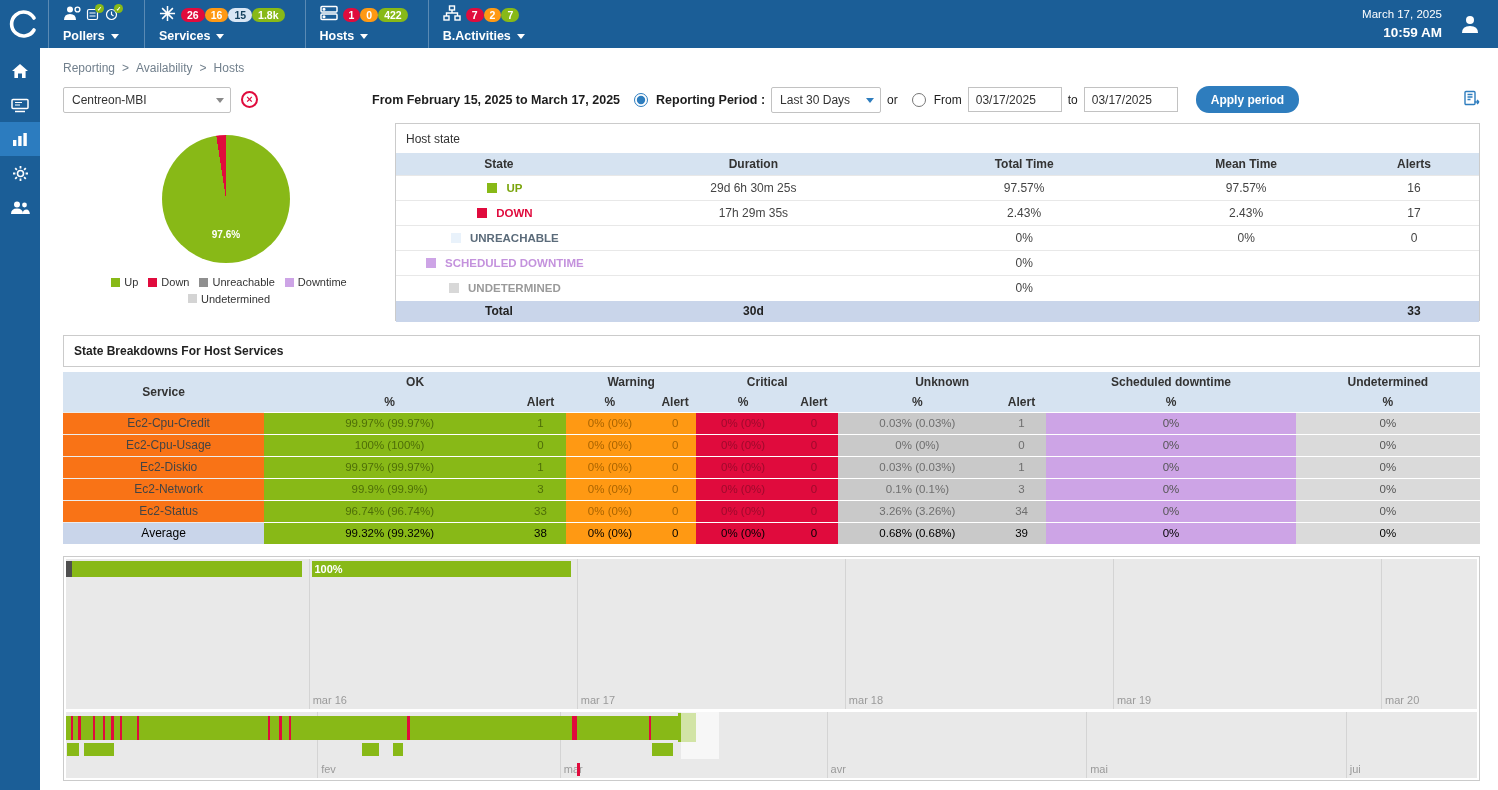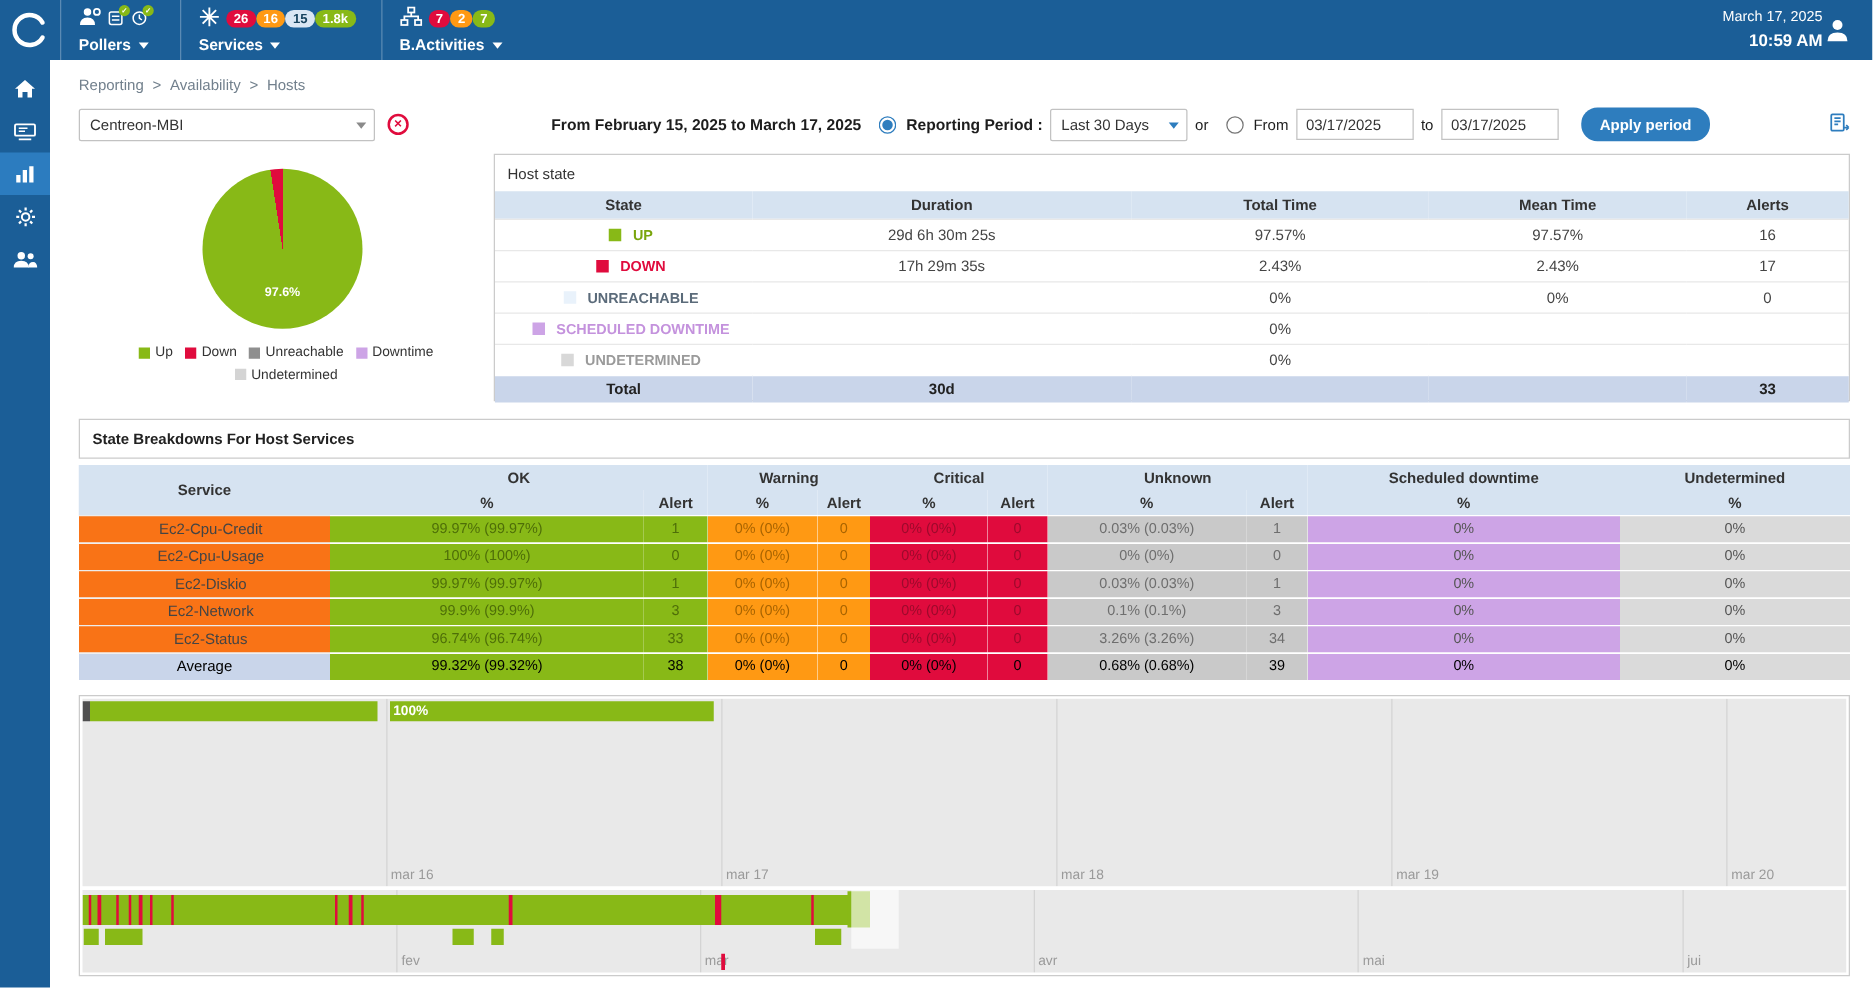--- a/index.html
+++ b/index.html
@@ -12,21 +12,21 @@
   .menu-group{padding:5px 20px 4px 14px;border-left:1px solid rgba(255,255,255,.28);
     display:flex;flex-direction:column;justify-content:space-between;cursor:pointer}
   .icon-row{display:flex;align-items:center;gap:5px;height:19px}
   .menu-label{display:flex;align-items:flex-end;gap:6px;font-weight:bold;font-size:12.5px;padding-bottom:1px}
   .caret{width:0;height:0;border:4px solid transparent;border-top:5px solid #fff;margin-top:5px}
   .badge{border-radius:9px;padding:1px 6px;font-size:10.5px;font-weight:bold;line-height:13px;color:#fff}
   .badge-red{background:var(--red)}
   .badge-orange{background:var(--orange)}
   .badge-pale{background:var(--pale_badge);color:#17435f}
   .badge-green{background:var(--green)}
-  .top-right{margin-left:auto;display:flex;align-items:center;gap:0;padding-right:16px}
+  .top-right{margin-left:auto;display:flex;align-items:center;gap:16px;padding-right:16px}
   .datetime{text-align:right;line-height:1.45}
   .dt-date{font-size:11.5px}
   .dt-time{font-size:13.5px;font-weight:bold}
   .user-btn{cursor:pointer;display:flex;align-items:center}
   .mini-stat{position:relative;display:inline-block;width:14px;height:14px}
   .mini-dot{position:absolute;right:-4px;top:-4px;width:9px;height:9px;background:var(--green);
     border-radius:50%;font-size:6px;color:#fff;display:flex;align-items:center;justify-content:center;font-weight:bold}
 
   
   .sidebar{position:absolute;top:48px;left:0;bottom:0;width:40px;background:var(--brand_blue);
@@ -38,21 +38,21 @@
   .content{margin-left:40px;padding:0 18px 0 23px}
   .breadcrumb{padding:13px 0 11px;font-size:12px;color:#72808d}
   .bc-item{cursor:pointer}
   .bc-sep{margin:0 7px}
 
   
   .filter-row{display:flex;align-items:center;gap:6px}
   .select-wrap{position:relative;display:inline-block}
   select{appearance:none;-webkit-appearance:none;border:1px solid #c2c2c2;background:#fff;height:26px;
     font-size:12px;color:#333;padding:0 22px 0 8px;border-radius:2px;font-family:inherit}
-  .host-select{width:237px}
+  .host-select{width:168px}
   .period-select{width:110px}
   .select-caret{position:absolute;right:7px;top:11px;border:4px solid transparent;border-top:5px solid #8a8a8a;pointer-events:none}
   .period-caret{border-top-color:var(--accent_blue)}
   .clear-btn{width:17px;height:17px;border:2px solid var(--red);border-radius:50%;color:var(--red);
     font-size:11px;font-weight:bold;display:flex;align-items:center;justify-content:center;margin-left:4px;cursor:pointer;line-height:1}
   .period-group{display:flex;align-items:center;gap:6px;margin-left:108px}
   .period-summary{font-weight:bold;font-size:12.5px;color:#1d1d1d}
   .lbl{font-size:12px;color:#1d1d1d}
   .lbl-b{font-weight:bold;font-size:12.5px;color:#1d1d1d}
   input[type=text]{border:1px solid #c2c2c2;height:25px;width:94px;font-size:12px;padding:0 7px;color:#333;font-family:inherit}
@@ -160,20 +160,37 @@
           </svg>
       </span>
       <span class="badges"><span class="badge badge-red">26</span><span class="badge badge-orange">16</span><span class="badge badge-pale">15</span><span class="badge badge-green">1.8k</span></span>
     </div>
     <div class="menu-label">
       <span class="menu-label-text">Services</span>
       <span class="caret"></span>
     </div>
   </div>
 
+  <div class="menu-group">
+    <div class="icon-row">
+      <span>
+        <svg width="18" height="16" viewBox="0 0 18 16" fill="none" stroke="#fff" stroke-width="1.5">
+            <rect x="1" y="1.5" width="16" height="5.5" rx="1"></rect>
+            <rect x="1" y="9" width="16" height="5.5" rx="1"></rect>
+            <circle cx="4" cy="4.2" r="0.8" fill="#fff"></circle>
+            <circle cx="4" cy="11.8" r="0.8" fill="#fff"></circle>
+          </svg>
+      </span>
+      <span class="badges"><span class="badge badge-red">1</span><span class="badge badge-orange">0</span><span class="badge badge-green">422</span></span>
+    </div>
+    <div class="menu-label">
+      <span class="menu-label-text">Hosts</span>
+      <span class="caret"></span>
+    </div>
+  </div>
 
   <div class="menu-group">
     <div class="icon-row">
       <span>
         <svg width="18" height="16" viewBox="0 0 18 16" fill="none" stroke="#fff" stroke-width="1.4">
             <rect x="6.5" y="1" width="5" height="4"></rect>
             <rect x="1" y="11" width="5" height="4"></rect>
             <rect x="12" y="11" width="5" height="4"></rect>
             <path d="M9 5v3M9 8H3.5v3M9 8h5.5v3"></path>
           </svg>

